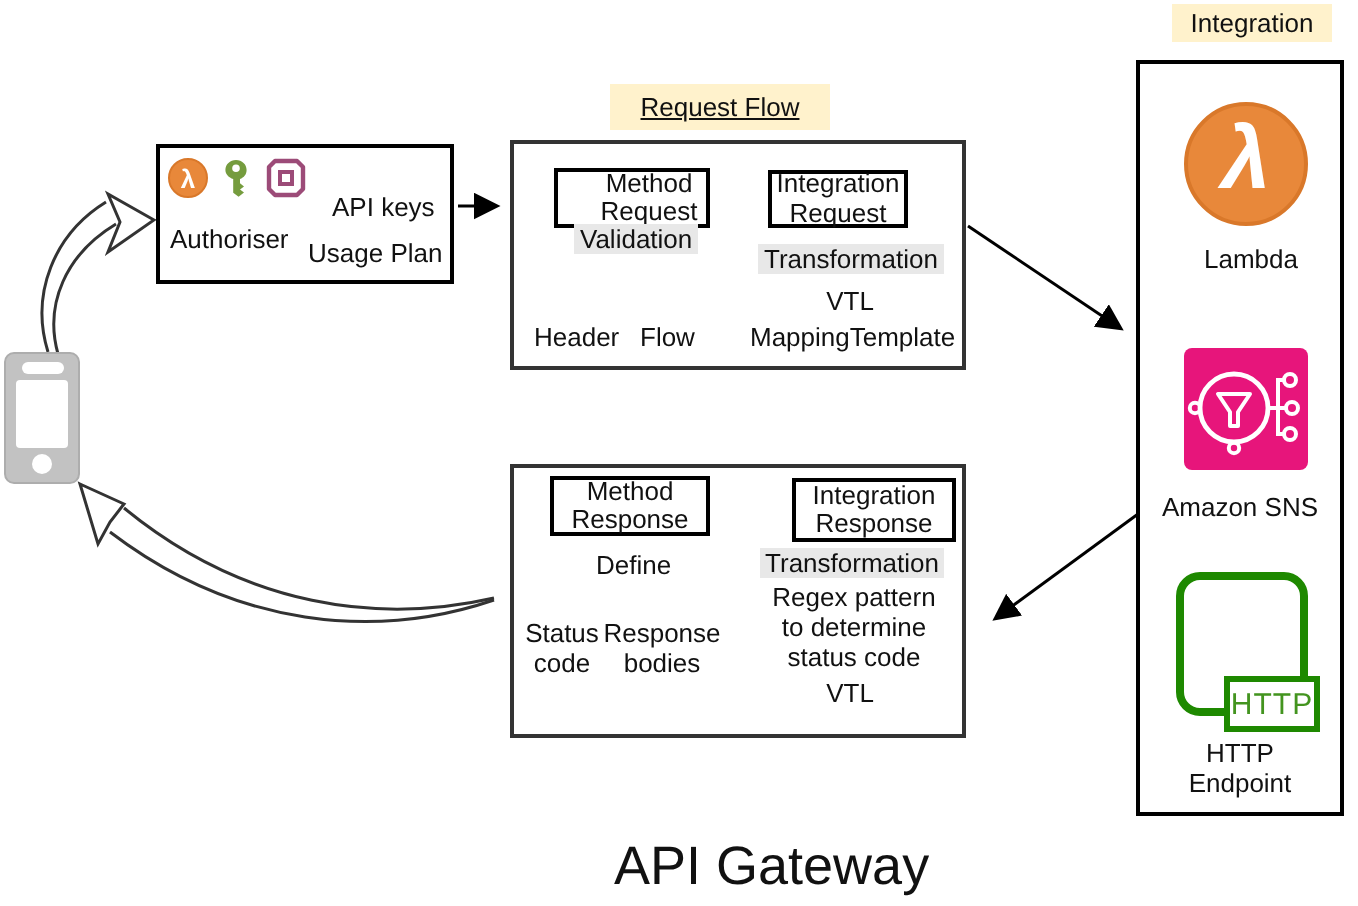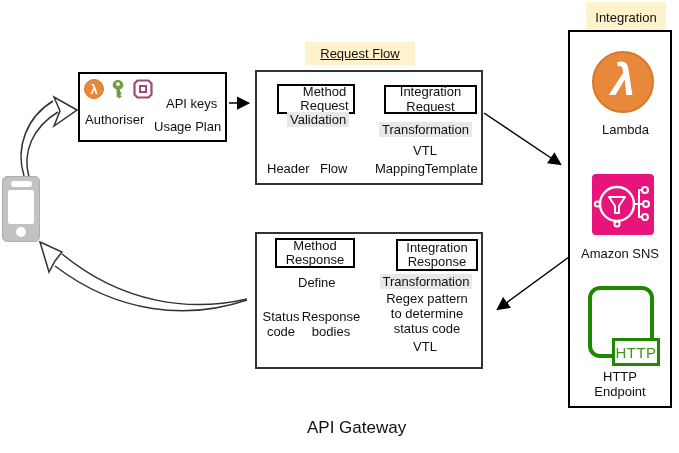--- a/index.html
+++ b/index.html
@@ -27,21 +27,21 @@
     display:flex;align-items:center;justify-content:center;color:#fff;font-size:13px;font-weight:bold;line-height:1;
   }
   .sns-square{position:absolute;width:62px;height:61px;background:#E7157B;border-radius:4px;}
   .http-outline{position:absolute;width:66px;height:72px;border:4px solid #1E8900;border-radius:12px;box-sizing:border-box;}
   .http-badge{position:absolute;background:#fff;border:3px solid #1E8900;box-sizing:border-box;
               display:flex;align-items:center;justify-content:center;color:#43941F;font-size:15px;letter-spacing:.5px;}
   .phone{position:absolute;width:38px;height:66px;background:#C2C2C2;border:1px solid #ADADAD;border-radius:5px;box-sizing:border-box;}
   .phone .speaker{position:absolute;left:8px;top:4px;width:21px;height:6px;background:#fff;border-radius:3px;}
   .phone .screen{position:absolute;left:5px;top:13px;width:26px;height:34px;background:#fff;border-radius:2px;}
   .phone .home{position:absolute;left:13px;top:50px;width:10px;height:10px;background:#fff;border-radius:50%;}
-  .title{position:absolute;font-size:17px;color:#111;}
+  .title{position:absolute;font-size:27px;color:#111;}
   svg.overlay{position:absolute;left:0;top:0;pointer-events:none;}
 </style>
 </head>
 <body>
 
 <div class="canvas">
 
   <svg class="overlay" width="679" height="453" viewBox="0 0 679 453">
     <defs>
       <marker id="ah" markerWidth="9" markerHeight="9" refX="7.5" refY="4.5" orient="auto">
@@ -101,42 +101,42 @@
     </div>
     <div class="abs" style="left:5px;top:38px;">Authoriser</div>
     <div class="abs" style="left:86px;top:22px;">API keys</div>
     <div class="abs" style="left:74px;top:45px;">Usage Plan</div>
   </div>
 
   <div class="flowlabel" style="left:305px;top:42px;width:110px;height:23px;text-decoration:underline;">Request Flow</div>
 
   <div class="box" style="left:255px;top:70px;width:228px;height:115px;">
     <div class="ibox" style="left:20px;top:12px;width:78px;height:30px;padding-left:17px;">Method Request</div>
-    <div class="ibox" style="left:127px;top:13px;width:93px;height:29px;">Integration Request</div>
+    <div class="ibox" style="left:127px;top:13px;width:70px;height:29px;">Integration Request</div>
     <div class="abs" style="left:30px;top:40px;"><span class="hl">Validation</span></div>
     <div class="abs" style="left:10px;top:89px;">Header</div>
     <div class="abs" style="left:63px;top:89px;">Flow</div>
     <div class="abs ctr" style="left:122px;top:50px;width:92px;"><span class="hl">Transformation</span></div>
     <div class="abs ctr" style="left:122px;top:71px;width:92px;">VTL</div>
     <div class="abs ctr" style="left:118px;top:89px;width:100px;">MappingTemplate</div>
   </div>
 
   <div class="box" style="left:255px;top:232px;width:228px;height:137px;">
     <div class="ibox" style="left:18px;top:4px;width:80px;height:30px;">Method Response</div>
     <div class="ibox" style="left:127px;top:5px;width:82px;height:32px;margin-left:12px;">Integration Response</div>
     <div class="abs" style="left:41px;top:41px;">Define</div>
     <div class="abs ctr lineh" style="left:2px;top:76px;width:44px;">Status code</div>
     <div class="abs ctr lineh" style="left:44px;top:76px;width:60px;">Response bodies</div>
     <div class="abs ctr" style="left:122px;top:40px;width:94px;"><span class="hl">Transformation</span></div>
     <div class="abs ctr lineh" style="left:122px;top:58px;width:96px;">Regex pattern to determine status code</div>
     <div class="abs ctr" style="left:122px;top:105px;width:92px;">VTL</div>
   </div>
 
 
-  <div class="flowlabel" style="left:586px;top:2px;width:80px;height:30px;">Integration</div>
+  <div class="flowlabel" style="left:586px;top:2px;width:80px;height:19px;">Integration</div>
 
   <div class="box" style="left:568px;top:30px;width:104px;height:378px;border-color:#000;">
     <div class="lambda-big" style="left:22px;top:19px;">
         <span>λ</span>
       </div>
     <div class="abs ctr" style="left:0;top:90px;width:111px;">Lambda</div>
 
     <div class="sns-square" style="left:22px;top:142px;">
       <svg width="62" height="61" viewBox="0 0 62 61">
         <circle cx="25" cy="30" r="17" stroke="#fff" stroke-width="2.4" fill="none"></circle>

